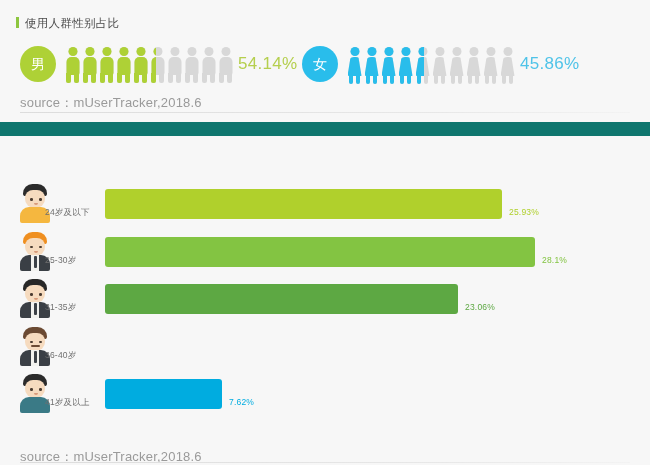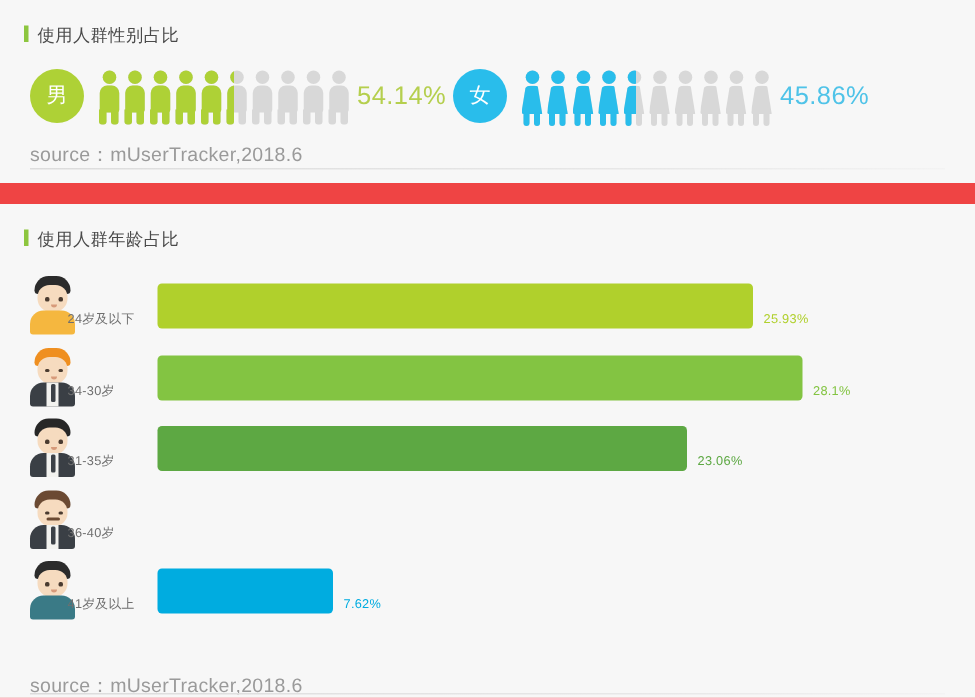--- a/index.html
+++ b/index.html
@@ -10,21 +10,21 @@
     width: 650px;
     height: 465px;
     background: #f5f5f5;
     font-family: "Liberation Sans", "DejaVu Sans", sans-serif;
     overflow: hidden;
   }
   .page {
     position: relative;
     width: 650px;
     height: 465px;
-    background: #ef4444;
+    background: #0f766e;
   }
 
   
   .panel {
     position: absolute;
     left: 0;
     width: 650px;
     background: #f7f7f7;
   }
   #gender-panel { top: 0; height: 122px; }
@@ -493,23 +493,20 @@
 
       <div class="gender-pct" id="female-pct">45.86%</div>
     </div>
 
     <div class="source" style="top:94px">source：mUserTracker,2018.6</div>
     <div class="rule" style="top:112px"></div>
   </div>
 
   <div class="panel" id="age-panel">
 
-    <div class="section-title">
-      <span class="title-marker"></span><span>使用人群年龄占比</span>
-    </div>
 
     <div id="age-rows">
         <div class="age-row" style="top: 47px;">
           <div class="avatar">
             <div class="av-hair" style="background:#2b2b2b"></div>
             <div class="av-face"></div>
             <div class="av-eye-l"></div>
             <div class="av-eye-r"></div>
             <div class="av-mouth"></div>
             <div class="av-body" style="background:#f5b73f"></div>
@@ -524,21 +521,21 @@
           <div class="avatar">
             <div class="av-hair" style="background:#ef8f20"></div>
             <div class="av-face"></div>
             <div class="av-eye-l"></div>
             <div class="av-eye-r"></div>
             <div class="av-mouth"></div>
             <div class="av-body" style="background:#3a3f45"></div>
             <div class="av-shirt"></div>
             <div class="av-tie"></div>
           </div>
-          <div class="age-label">34-30岁</div>
+          <div class="age-label">25-30岁</div>
           <div class="bar-track">
             <div class="bar" style="width:430px;background:#83c442"></div>
             <div class="bar-value" style="left:437px;color:#83c442">28.1%</div>
           </div>
         </div>
         <div class="age-row" style="top: 142px;">
           <div class="avatar">
             <div class="av-hair" style="background:#272727"></div>
             <div class="av-face"></div>
             <div class="av-eye-l"></div>

